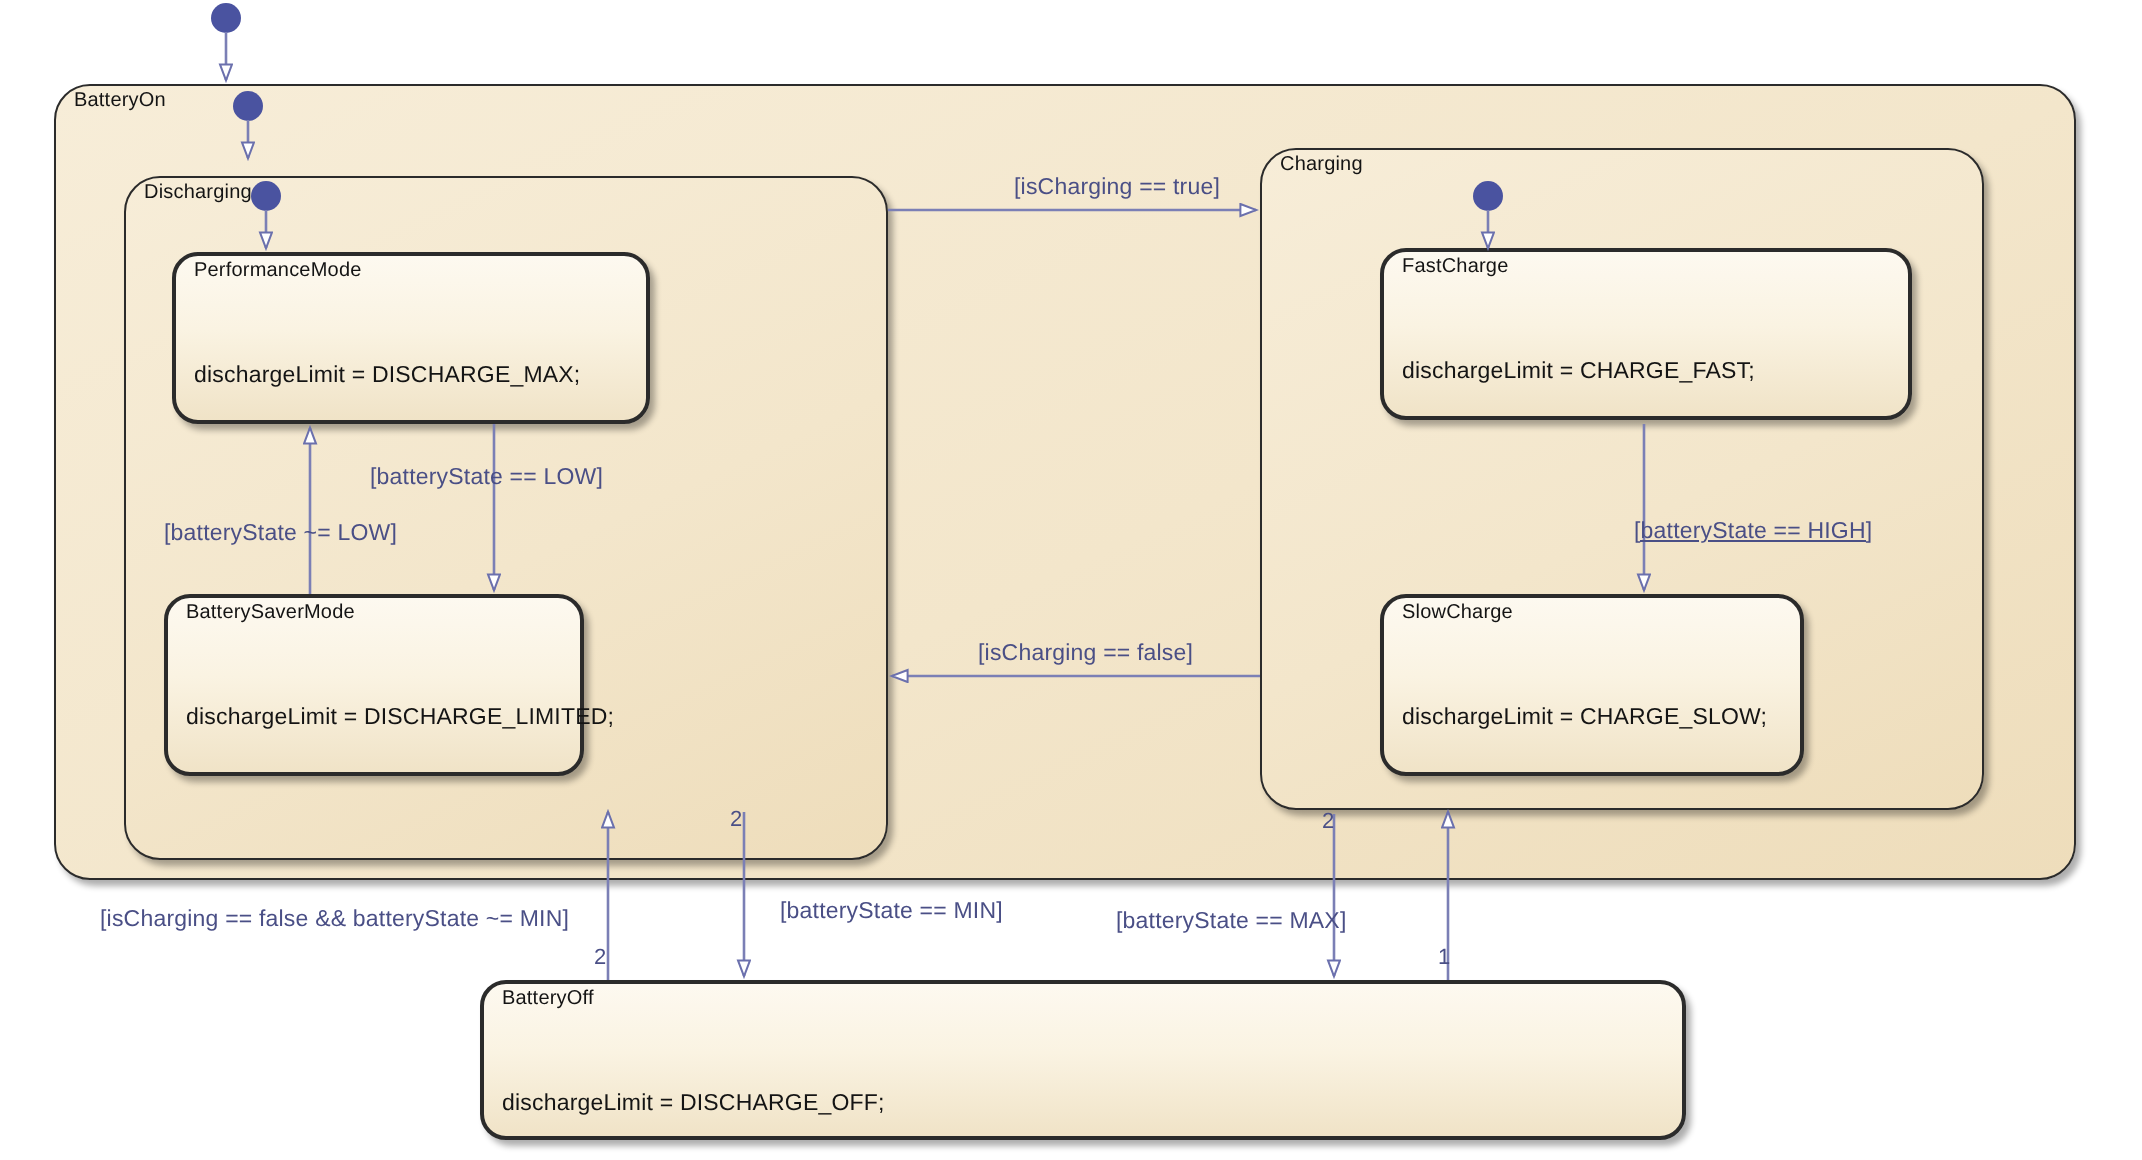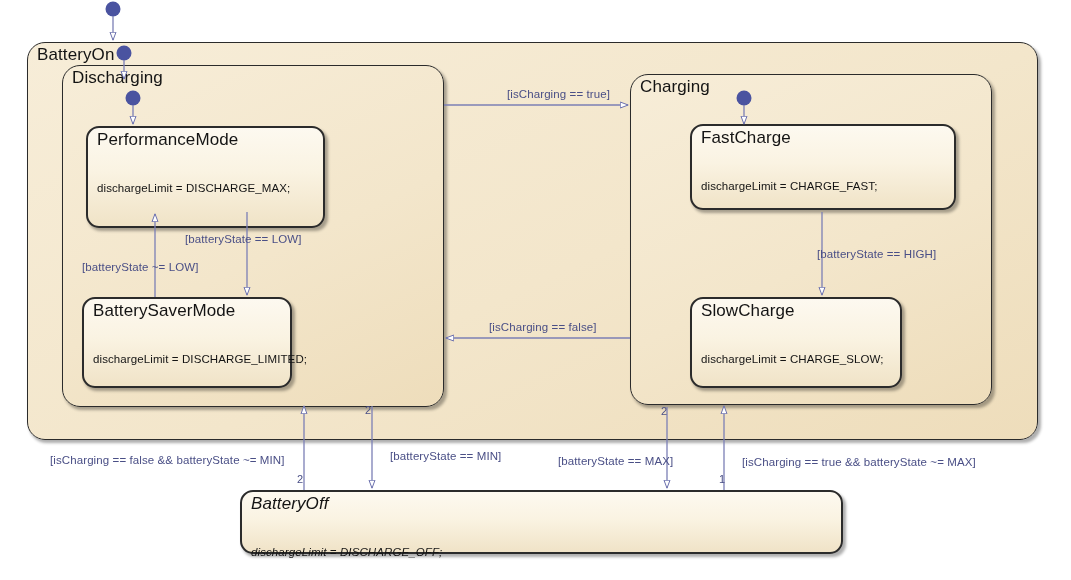--- a/index.html
+++ b/index.html
@@ -26,21 +26,21 @@
     border-radius:18px;
   }
   .state.leaf{
     background:linear-gradient(180deg,#fdf9f0 0%,#faf3e2 45%,#f0e3c7 100%);
     border-width:2px;
     border-radius:13px;
   }
   .state-label{
     position:absolute;
     left:9px;top:2px;
-    font-size:17px;
+    font-size:10px;
     color:#141414;
     white-space:nowrap;
     letter-spacing:.1px;
   }
   .state-action{
     position:absolute;
     left:9px;top:17px;
     font-size:11.5px;
     color:#141414;
     white-space:nowrap;
@@ -68,49 +68,49 @@
 </style>
 </head>
 <body>
 
 <div id="canvas">
 
   <div class="state super" style="left:27px;top:42px;width:1011px;height:398px;">
     <span class="state-label">BatteryOn</span>
   </div>
 
-  <div class="state super" style="left:62px;top:65px;width:382px;height:342px;">
+  <div class="state super" style="left:62px;top:88px;width:382px;height:342px;">
     <span class="state-label">Discharging</span>
   </div>
 
   <div class="state super" style="left:630px;top:74px;width:362px;height:331px;">
     <span class="state-label">Charging</span>
   </div>
 
-  <div class="state leaf" style="left:86px;top:126px;width:239px;height:102px;">
+  <div class="state leaf" style="left:86px;top:126px;width:239px;height:86px;">
     <span class="state-label">PerformanceMode</span>
     <span class="state-action">dischargeLimit = DISCHARGE_MAX;</span>
   </div>
 
   <div class="state leaf" style="left:82px;top:297px;width:210px;height:91px;">
     <span class="state-label">BatterySaverMode</span>
     <span class="state-action">dischargeLimit = DISCHARGE_LIMITED;</span>
   </div>
 
   <div class="state leaf" style="left:690px;top:124px;width:266px;height:86px;">
     <span class="state-label">FastCharge</span>
     <span class="state-action">dischargeLimit = CHARGE_FAST;</span>
   </div>
 
   <div class="state leaf" style="left:690px;top:297px;width:212px;height:91px;">
     <span class="state-label">SlowCharge</span>
     <span class="state-action">dischargeLimit = CHARGE_SLOW;</span>
   </div>
 
-  <div class="state leaf" style="left:240px;top:490px;width:603px;height:64px;font-style:italic;">
+  <div class="state leaf" style="left:240px;top:490px;width:603px;height:80px;">
     <span class="state-label">BatteryOff</span>
     <span class="state-action">dischargeLimit = DISCHARGE_OFF;</span>
   </div>
 
   <svg id="wires" viewBox="0 0 1071 580" xmlns="http://www.w3.org/2000/svg">
     <defs>
       <marker id="ahead" markerWidth="10" markerHeight="10" refX="8.4" refY="3.6" orient="auto" markerUnits="userSpaceOnUse">
         <path d="M0.6,0.6 L8.6,3.6 L0.6,6.6 z" fill="#ffffff" stroke="#6b70ad" stroke-width="1"></path>
       </marker>
     </defs>
@@ -145,33 +145,32 @@
       <line x1="667" y1="407" x2="667" y2="488" marker-end="url(#ahead)"></line>
 
       <line x1="724" y1="490" x2="724" y2="406" marker-end="url(#ahead)"></line>
     </g>
   </svg>
 
   <span class="tlabel" style="left:185px;top:233px;">[batteryState == LOW]</span>
 
   <span class="tlabel" style="left:82px;top:261px;">[batteryState ~= LOW]</span>
 
-  <span class="tlabel" style="left:817px;top:248px;">[batteryState == HIGH]</span>
+  <span class="tlabel" style="left:817px;top:260px;text-decoration:underline;">[batteryState == HIGH]</span>
 
   <span class="tlabel" style="left:483px;top:88px;padding-left:24px;">[isCharging == true]</span>
 
   <span class="tlabel" style="left:489px;top:321px;">[isCharging == false]</span>
 
   <span class="tlabel" style="left:50px;top:454px;">[isCharging == false &amp;&amp; batteryState ~= MIN]</span>
 
   <span class="tlabel" style="left:390px;top:450px;">[batteryState == MIN]</span>
 
   <span class="tlabel" style="left:546px;top:455px;padding-left:12px;">[batteryState == MAX]</span>
 
-  <span class="tlabel" style="left:742px;top:456px;">[isCharging == true &amp;&amp; batteryState ~= MAX]</span>
 
   <span class="tprio" style="left:297px;top:473px;">2</span>
 
   <span class="tprio" style="left:365px;top:404px;">2</span>
 
   <span class="tprio" style="left:661px;top:405px;">2</span>
 
   <span class="tprio" style="left:719px;top:473px;">1</span>
 
 </div>

